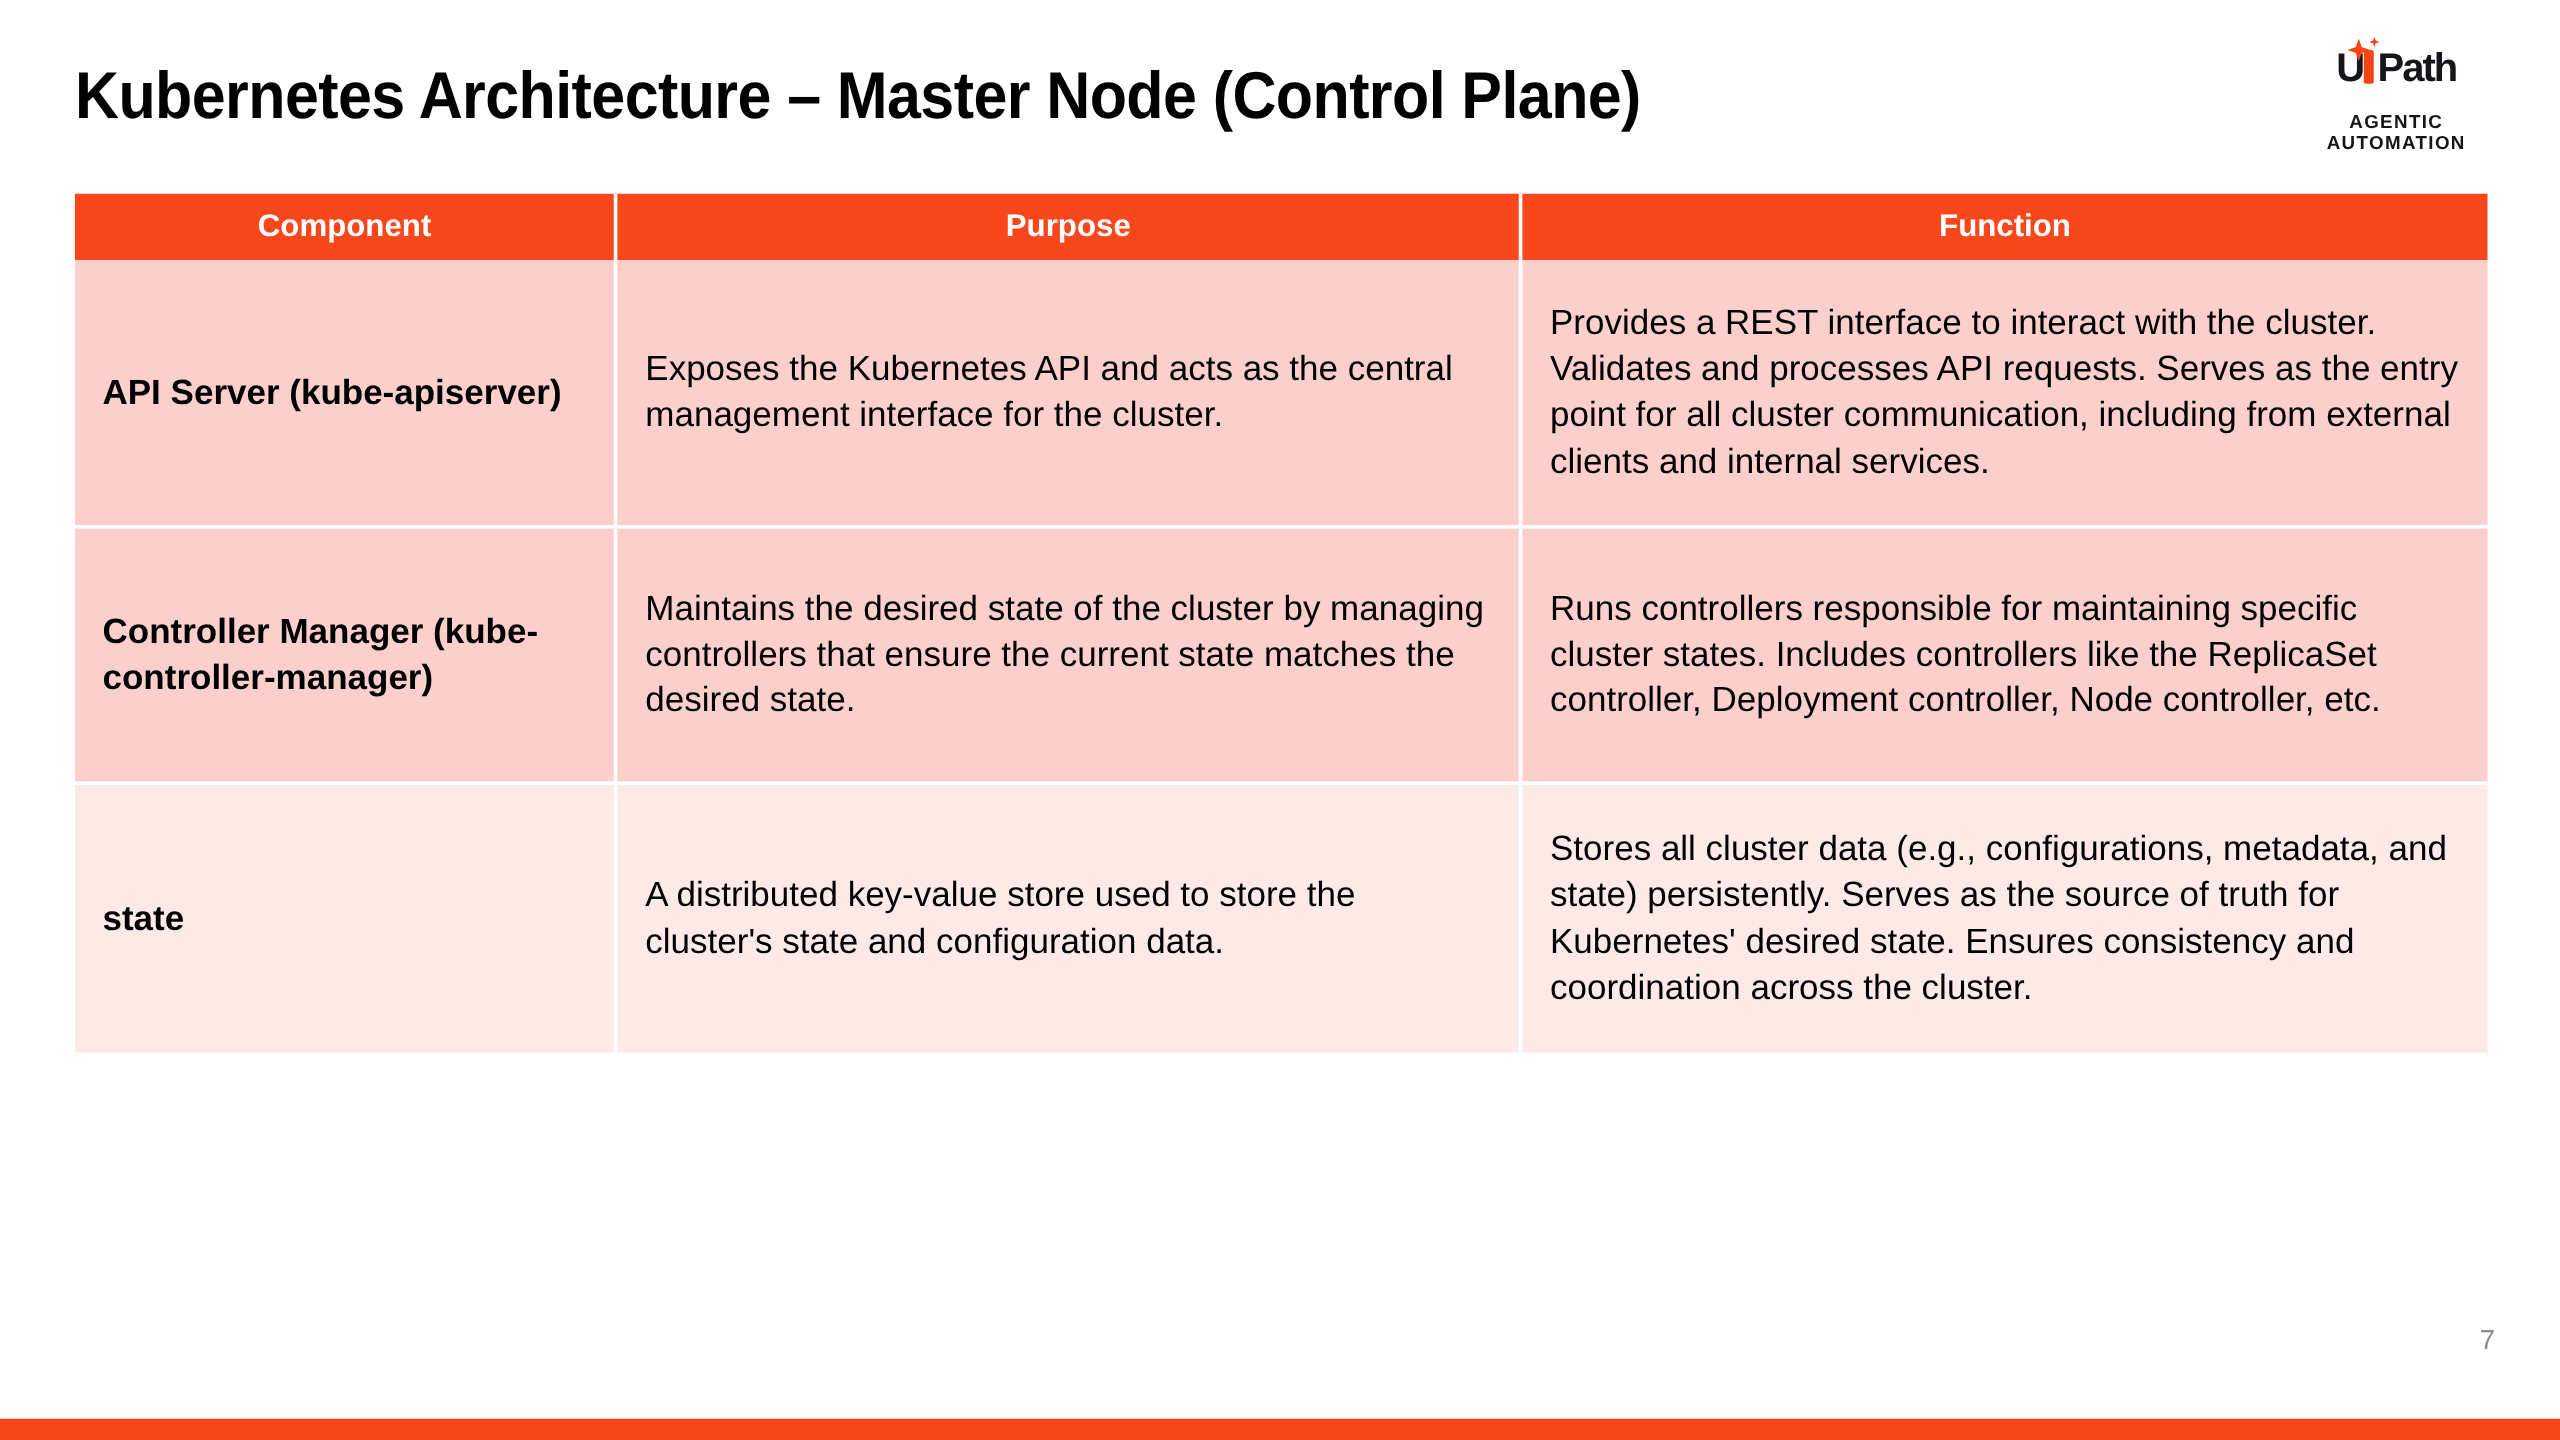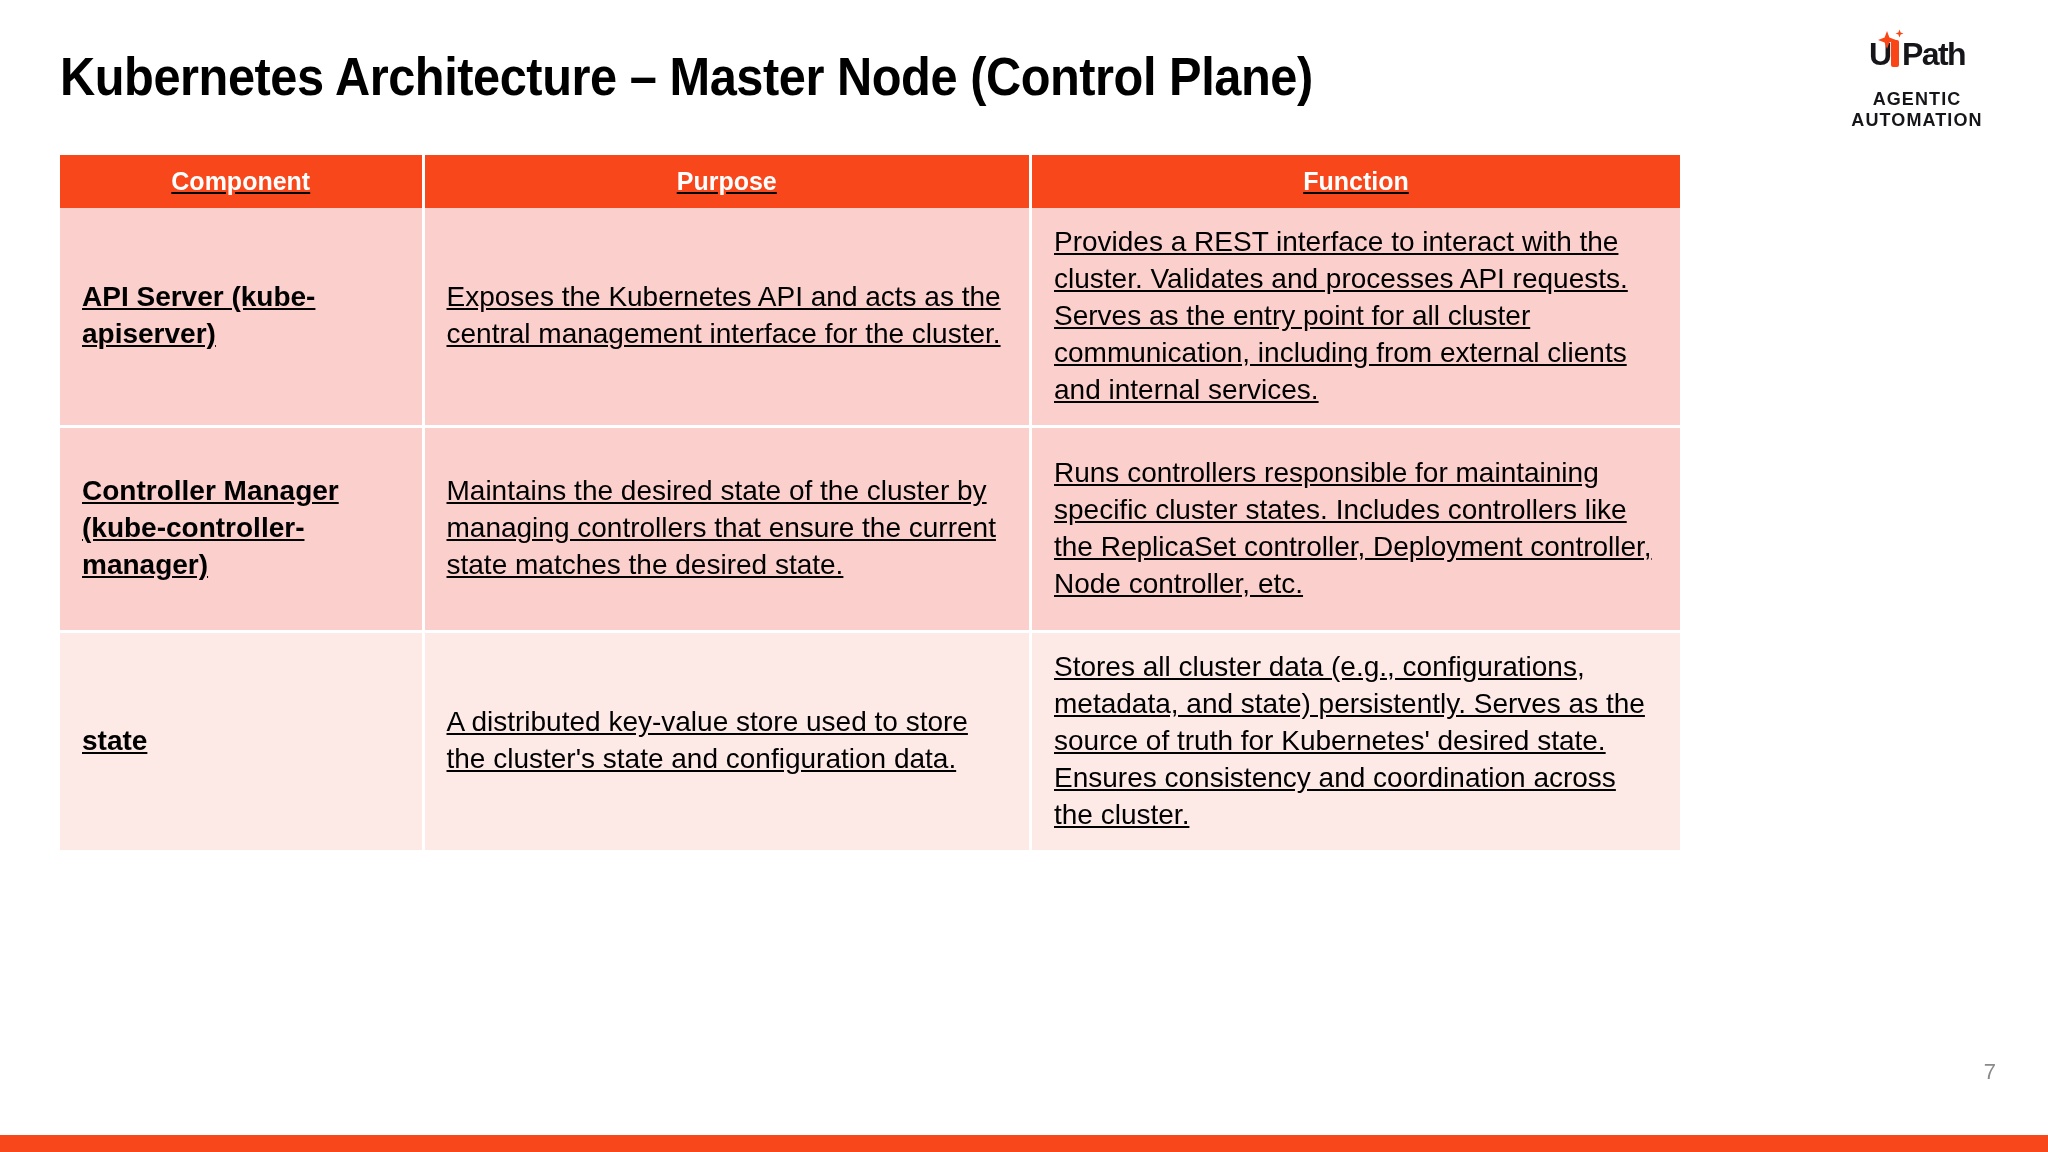--- a/index.html
+++ b/index.html
@@ -59,33 +59,32 @@
   }
   .logo-spark {
     position: absolute;
     left: 52px;
     top: -14px;
     width: 34px;
     height: 22px;
   }
   .logo-tagline {
     margin-top: 7px;
-    font-size: 18px;
+    font-size: 15px;
     font-weight: bold;
     letter-spacing: 1.1px;
     color: #16161a;
   }
 
   
   .table-wrap {
     position: absolute;
     left: 60px;
     top: 155px;
-    width: 1620px;
-    text-decoration: underline;
+    width: 1930px;
   }
   table.k8s-table {
     width: 100%;
     border-collapse: separate;
     border-spacing: 0;
     table-layout: fixed;
   }
   table.k8s-table th {
     background: #f8471a;
     color: #ffffff;

